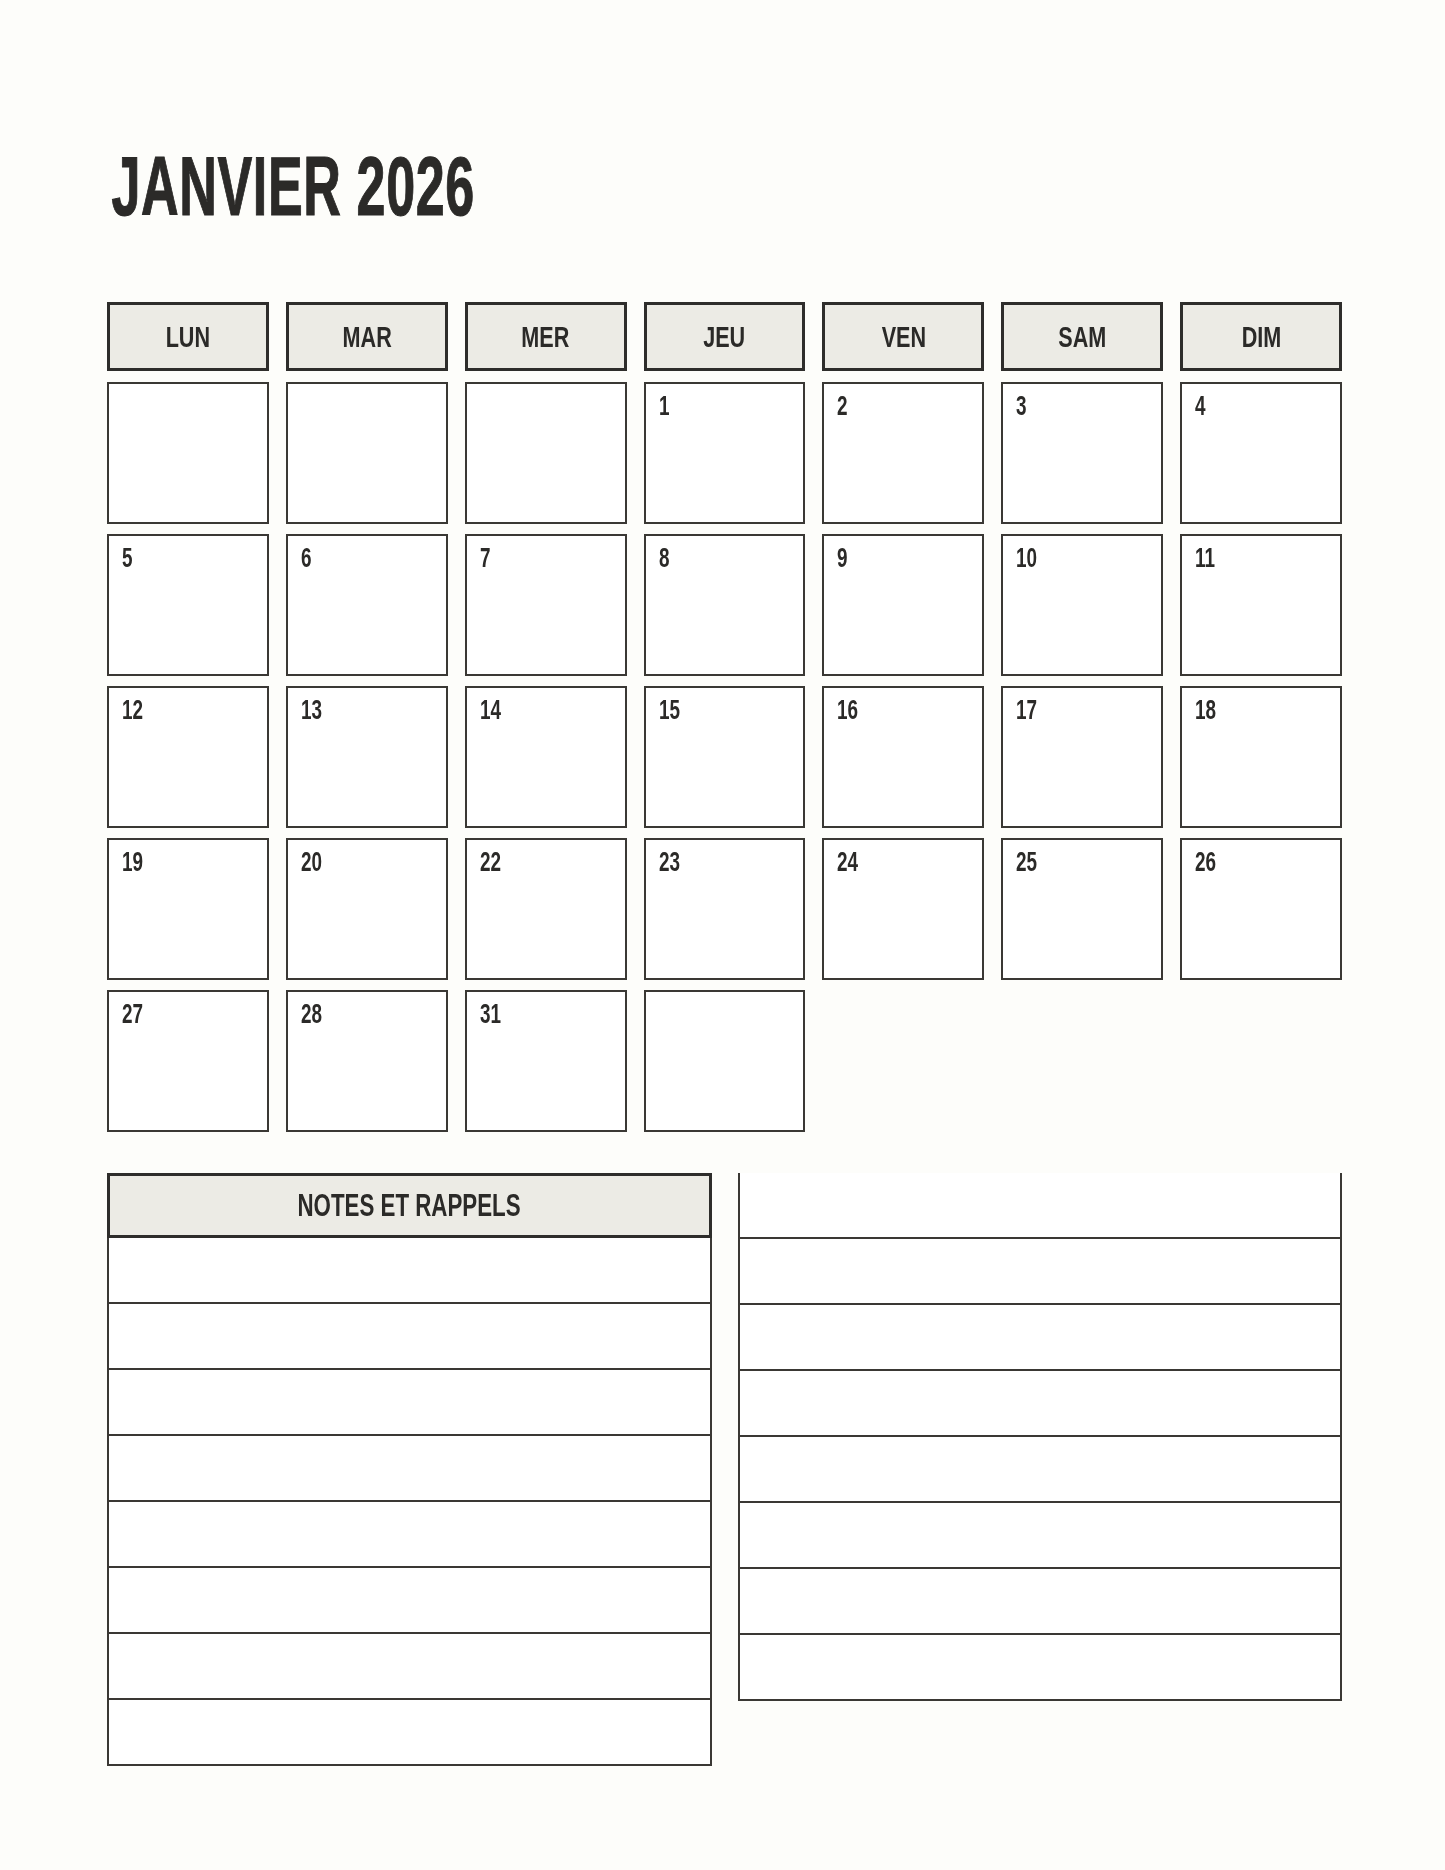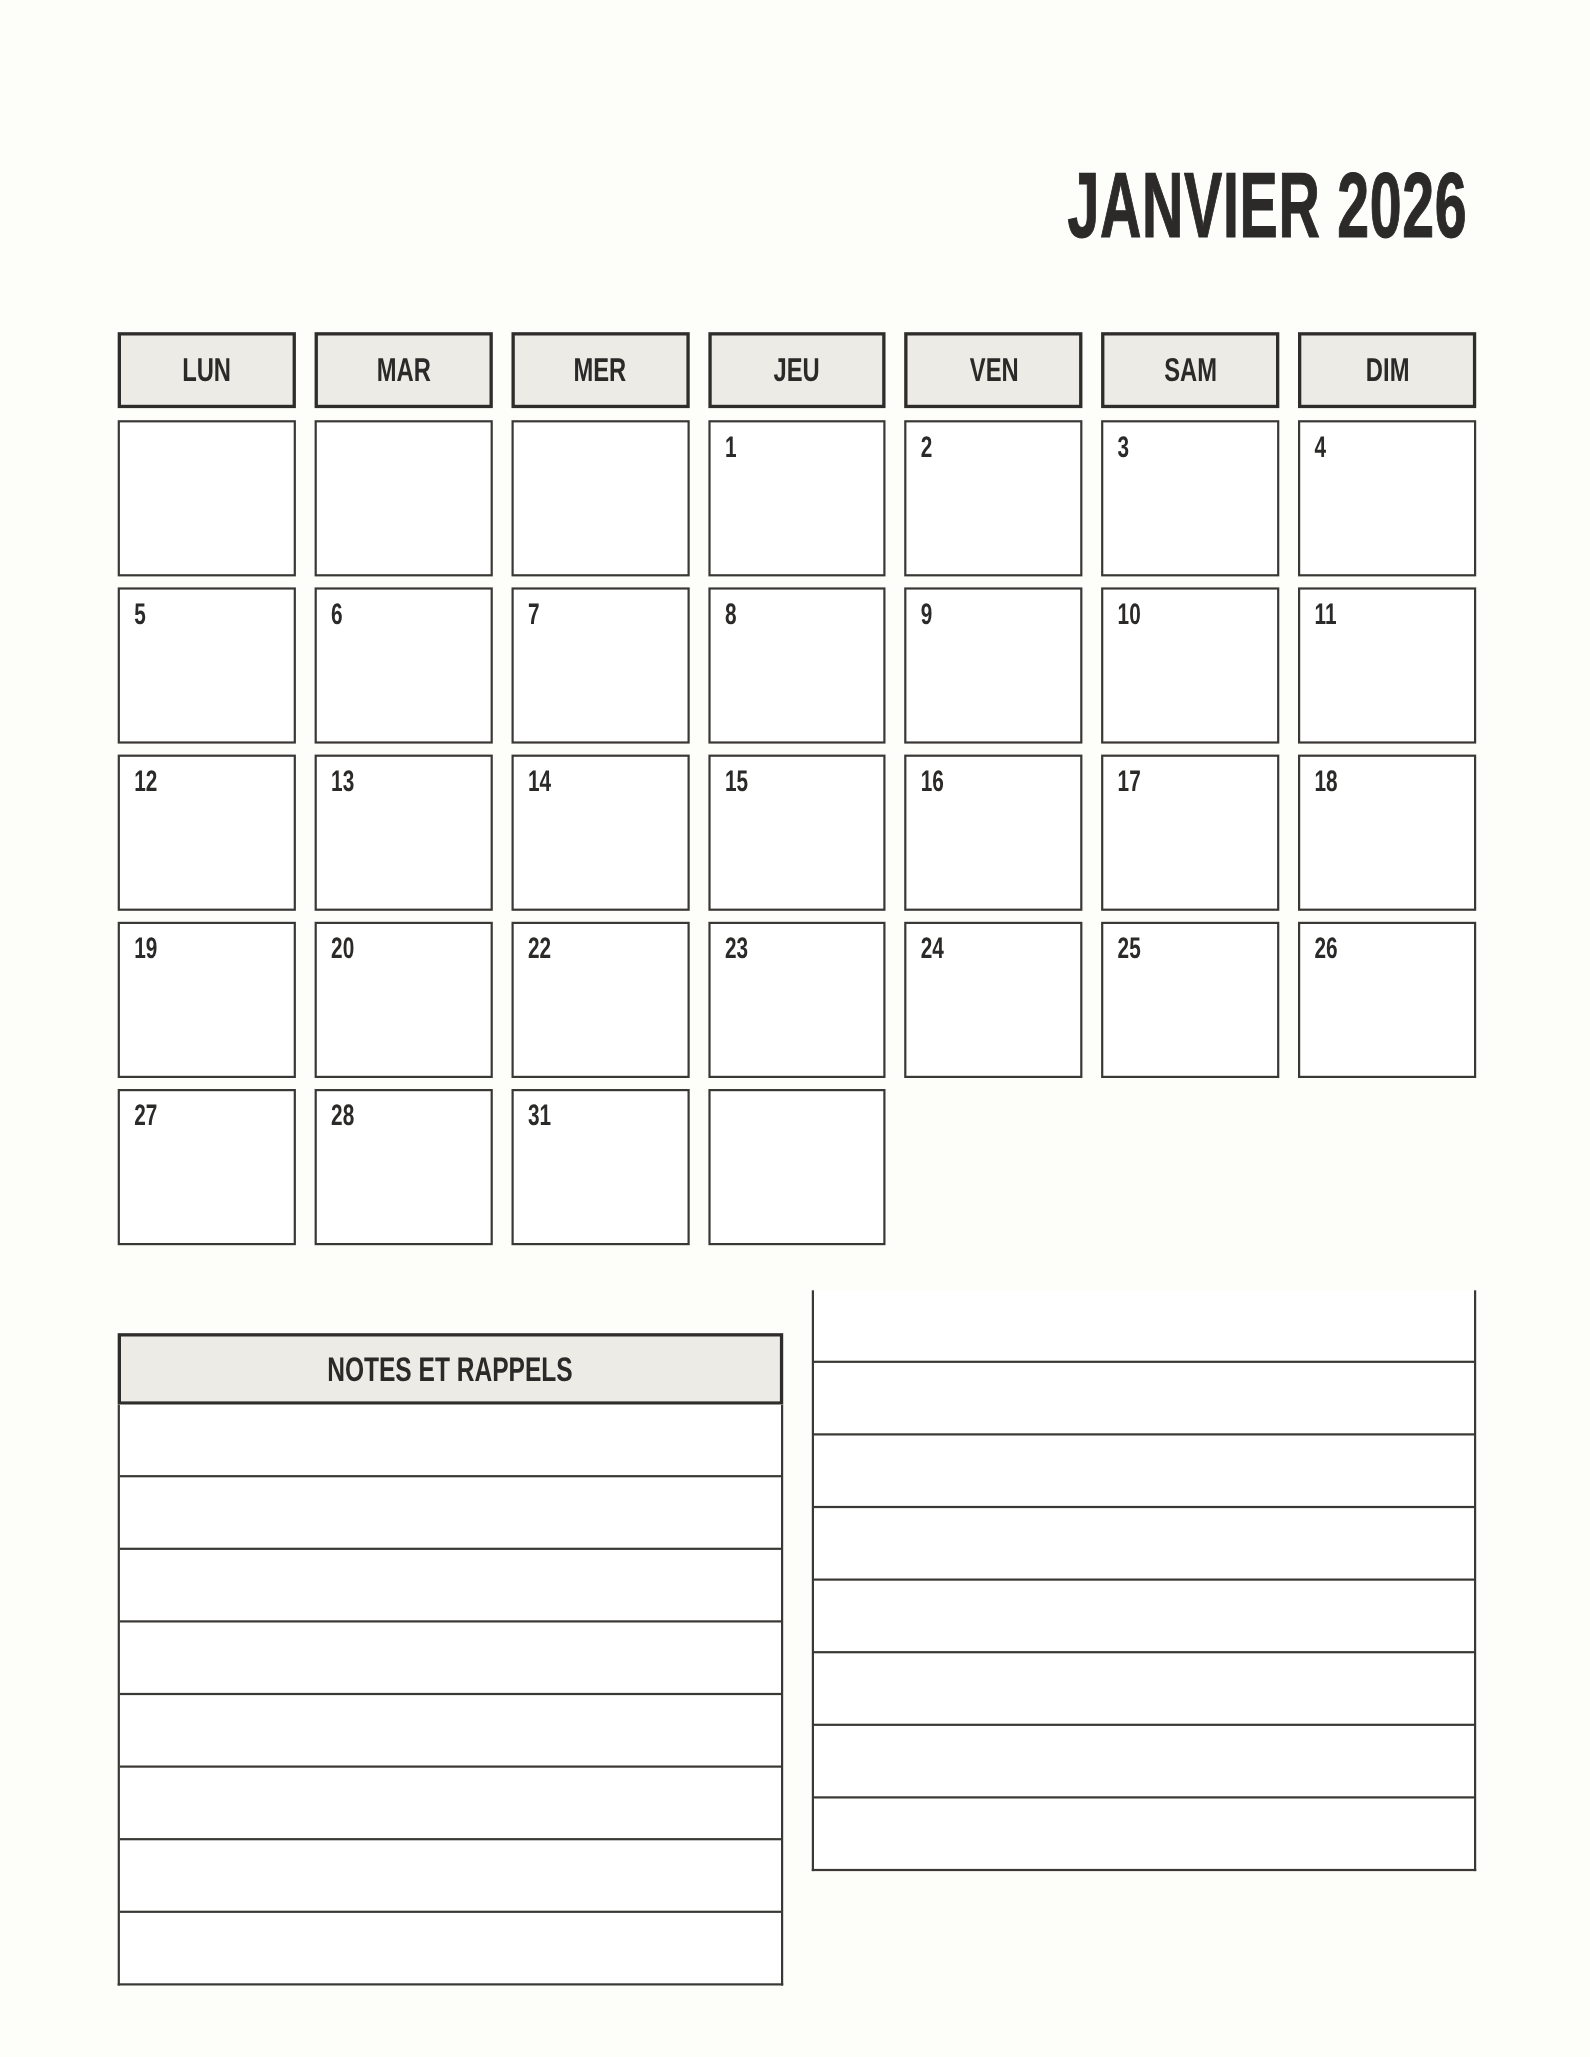--- a/index.html
+++ b/index.html
@@ -18,21 +18,21 @@
     color:var(--ink);
     overflow:hidden;
   }
   .page{position:relative;width:1445px;height:1870px;}
 
   
   .cnd{display:inline-block;transform:scaleX(0.72);transform-origin:center;white-space:nowrap;}
 
   .title{
     position:absolute;top:144px;left:0;right:0;
-    margin:0;text-align:right;
+    margin:0;text-align:left;
     font-size:84px;line-height:1;font-weight:700;
     color:var(--ink);
   }
   .title .cnd{transform:scaleX(0.62);-webkit-text-stroke:1.1px currentColor;letter-spacing:1px;}
 
   .calendar{position:absolute;top:302px;left:107px;width:1235px;}
   .dow-row{display:grid;grid-template-columns:repeat(7,1fr);column-gap:17px;}
   .dow{
     box-sizing:border-box;height:69px;
     border:3px solid var(--border-strong);
@@ -58,21 +58,21 @@
   .panels{
     position:absolute;top:1173px;left:107px;width:1235px;
     display:flex;gap:26px;
   }
   .panel{flex:1;min-width:0;}
   .panel-header{
     box-sizing:border-box;height:65px;
     border:3px solid var(--border-strong);
     background:var(--header-bg);
     display:flex;align-items:center;justify-content:center;
-    font-size:31px;font-weight:700;margin-top:39px;
+    font-size:31px;font-weight:700;
   }
   .panel-lines{
     border:2px solid var(--border);
     border-top:none;
     background:var(--cell-bg);
   }
   .pline{box-sizing:border-box;height:66px;border-bottom:2px solid var(--border);}
   .pline:last-child{border-bottom:none;height:64px;}
 </style>
 </head>

